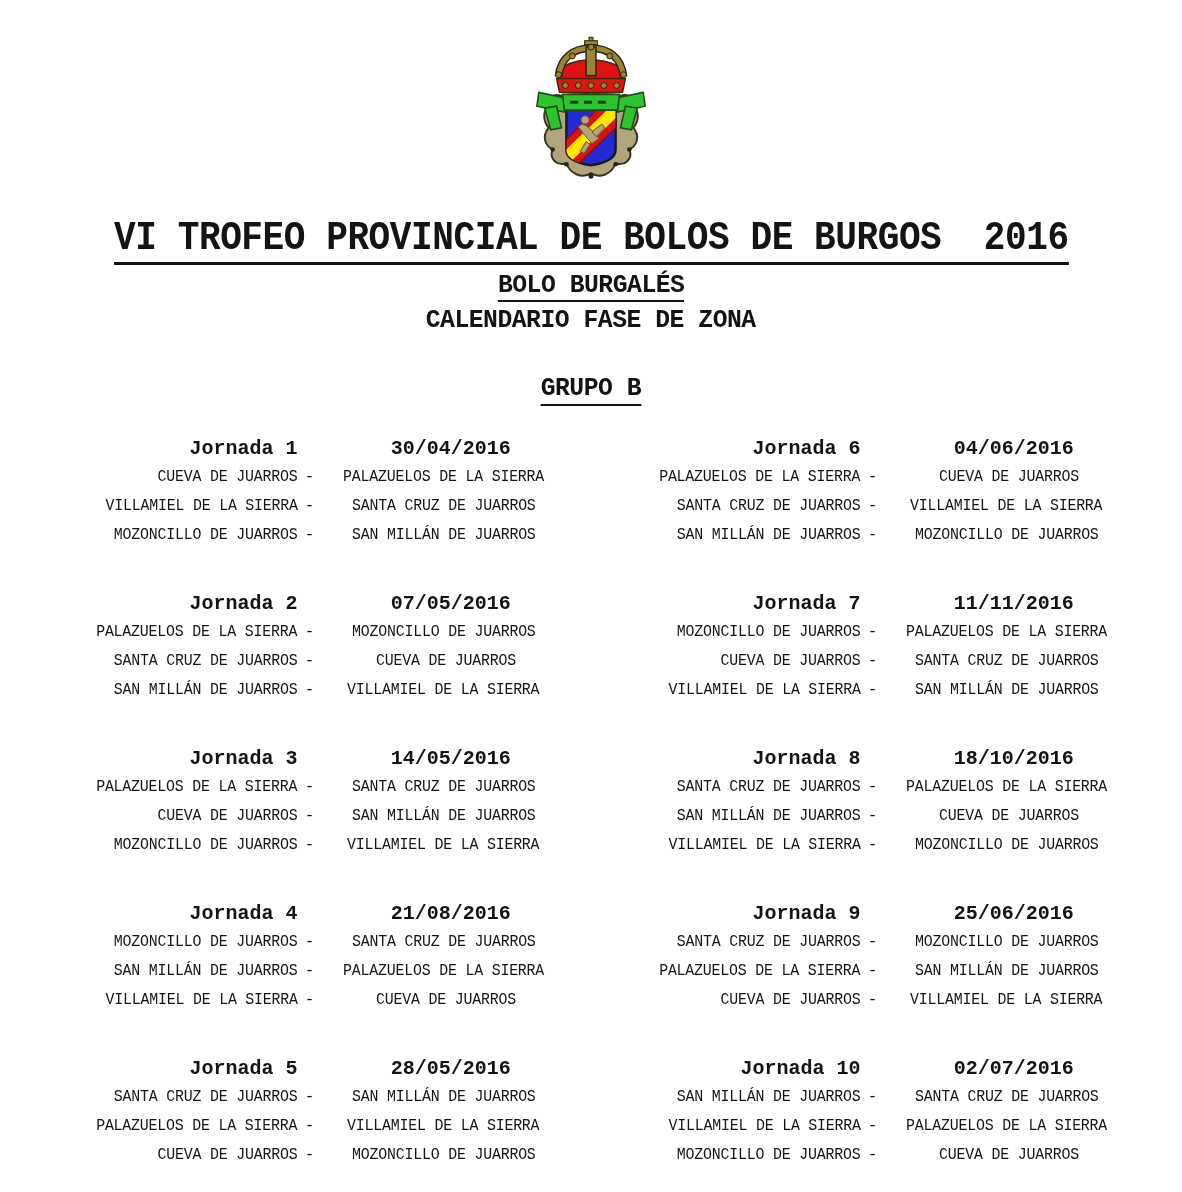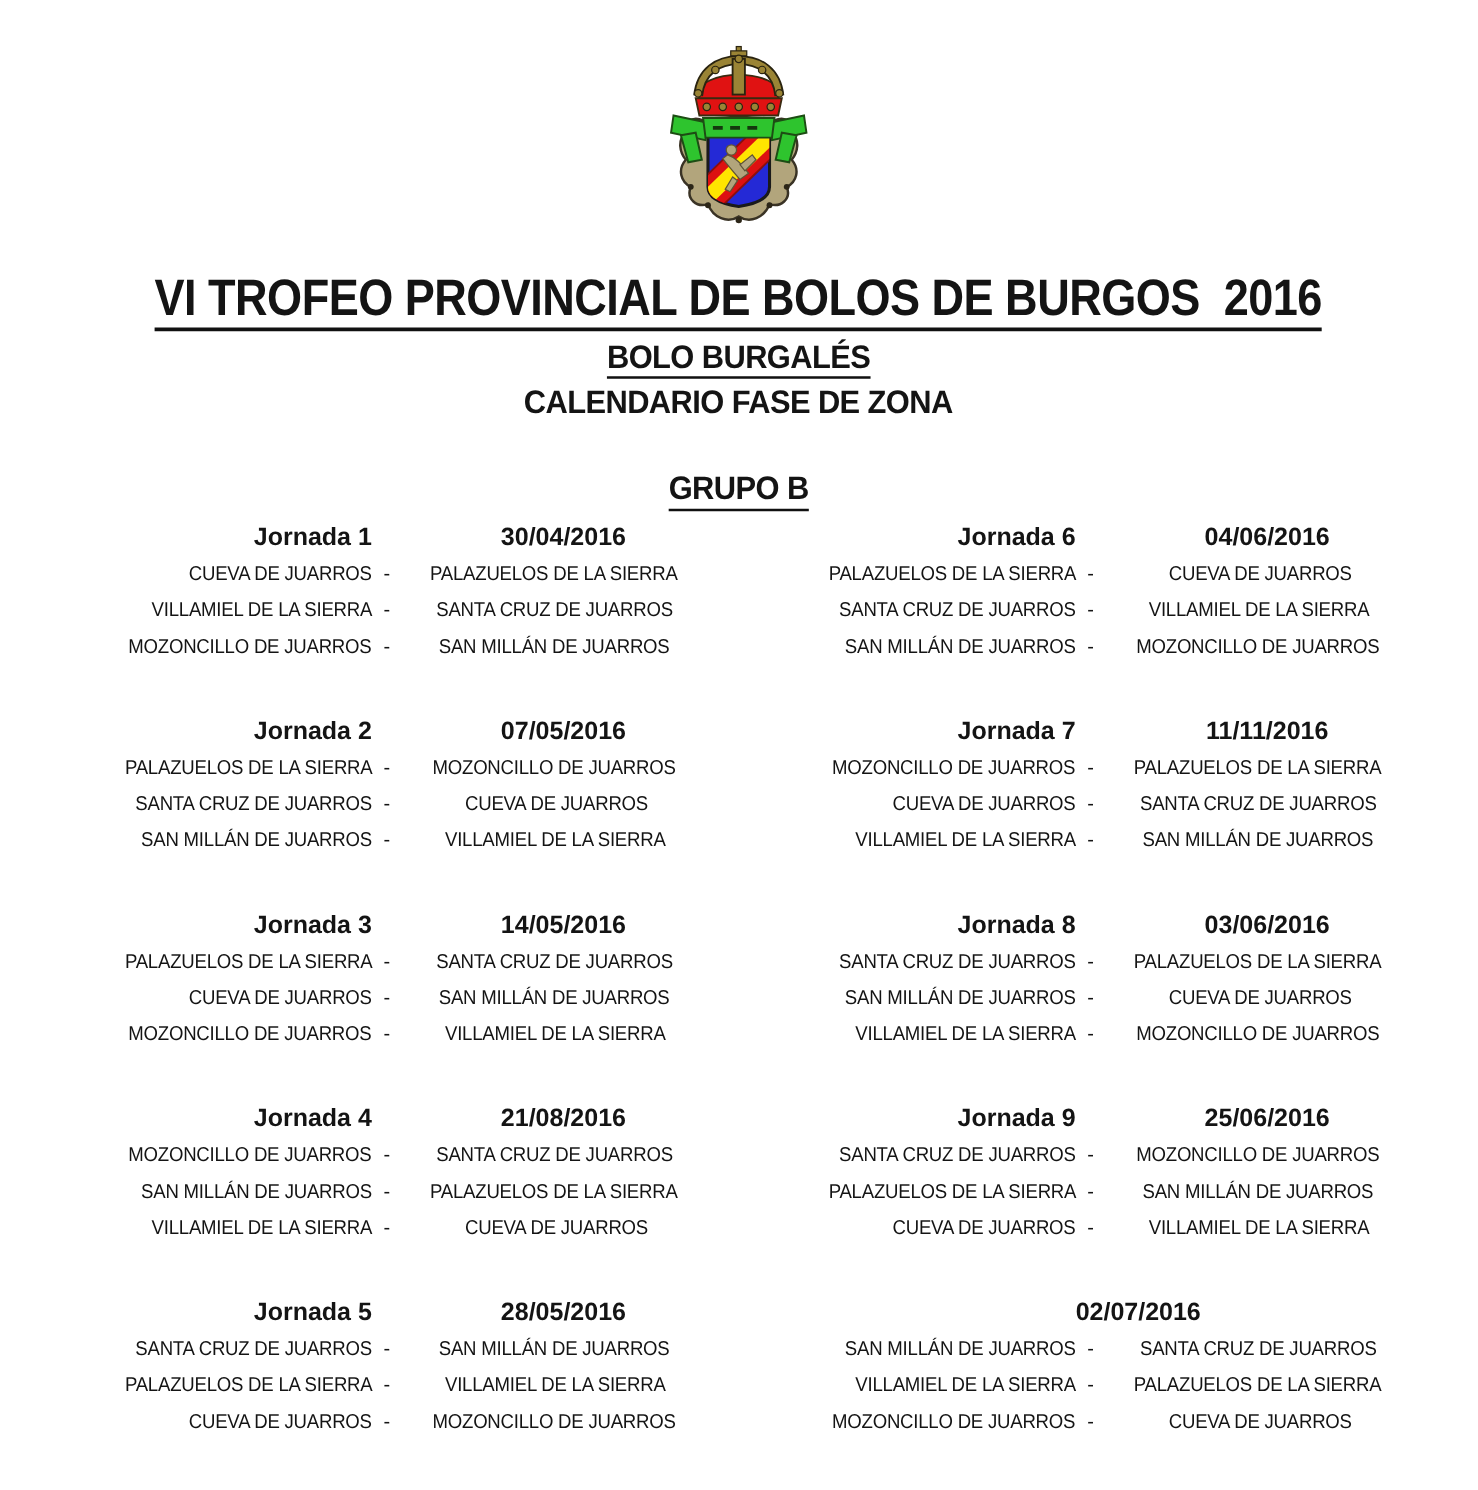--- a/index.html
+++ b/index.html
@@ -1,20 +1,20 @@
 <!DOCTYPE html>
 <html><head>
 <meta charset="utf-8">
 <style>
   html,body { margin:0; padding:0; background:#ffffff; }
   .page {
     position:relative;
     width:1182px; height:1192px;
     background:#ffffff;
-    font-family:Liberation Sans, sans-serif;
+    font-family:Liberation Mono, monospace;
     color:#141414;
     overflow:hidden;
     border-radius:22px;
   }
   .logo-wrap { text-align:center; padding-top:33px; }
   .crest { width:128px; height:168px; display:inline-block; }
 
   .title-block { text-align:center; margin-top:10px; line-height:1.1; }
   .title {
     display:inline-block;
@@ -37,21 +37,21 @@
   .group {
     display:inline-block; font-size:26px; font-weight:bold; letter-spacing:-0.5px;
     border-bottom:2px solid #111; padding-bottom:1px;
     transform:scaleX(0.95); transform-origin:center;
   }
 
   .schedule-grid {
     display:grid;
     grid-template-columns:541px 541px;
     column-gap:22px; row-gap:39px;
-    width:1104px; margin:7px auto 0;
+    width:1104px; margin:28px auto 0;
   }
   .jornada { }
   .jrow {
     display:grid;
     grid-template-columns:1fr 24px 1fr;
     line-height:29px;
     font-size:16px;
     white-space:nowrap;
   }
   .jrow.header { font-size:20px; font-weight:bold; }
@@ -323,21 +323,21 @@
         <div class="cell-home"><span class="scale-r">VILLAMIEL DE LA SIERRA</span></div>
         <div class="cell-sep"><span>-</span></div>
         <div class="cell-away"><span class="scale-l">SAN MILLÁN DE JUARROS</span></div>
       </div>
       </div>
 
     <div class="jornada" style="grid-area: 3 / 2;">
       <div class="jrow header">
         <div class="cell-home"><span>Jornada 8</span></div>
         <div class="cell-sep"></div>
-        <div class="cell-away"><span>03/06/2016</span></div>
+        <div class="cell-away"><span>18/10/2016</span></div>
       </div>
 
     <div class="match-row jrow">
         <div class="cell-home"><span class="scale-r">SANTA CRUZ DE JUARROS</span></div>
         <div class="cell-sep"><span>-</span></div>
         <div class="cell-away"><span class="scale-l">PALAZUELOS DE LA SIERRA</span></div>
       </div>
         <div class="match-row jrow">
         <div class="cell-home"><span class="scale-r">SAN MILLÁN DE JUARROS</span></div>
         <div class="cell-sep"><span>-</span></div>
@@ -369,20 +369,21 @@
       </div>
         <div class="match-row jrow">
         <div class="cell-home"><span class="scale-r">CUEVA DE JUARROS</span></div>
         <div class="cell-sep"><span>-</span></div>
         <div class="cell-away"><span class="scale-l">VILLAMIEL DE LA SIERRA</span></div>
       </div>
       </div>
 
     <div class="jornada" style="grid-area: 5 / 2;">
       <div class="jrow header">
+        <div class="cell-home"><span>Jornada 10</span></div>
         <div class="cell-sep"></div>
         <div class="cell-away"><span>02/07/2016</span></div>
       </div>
 
     <div class="match-row jrow">
         <div class="cell-home"><span class="scale-r">SAN MILLÁN DE JUARROS</span></div>
         <div class="cell-sep"><span>-</span></div>
         <div class="cell-away"><span class="scale-l">SANTA CRUZ DE JUARROS</span></div>
       </div>
         <div class="match-row jrow">

